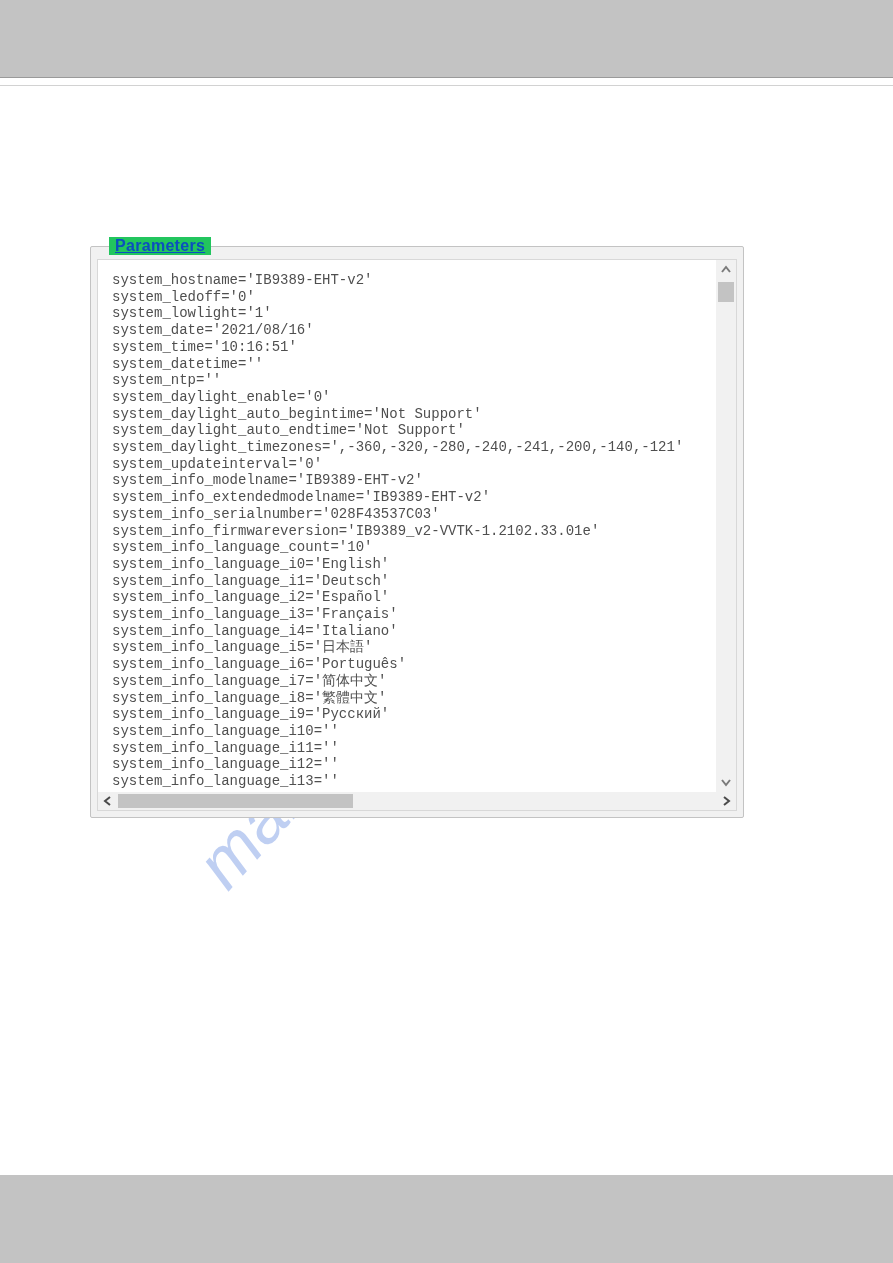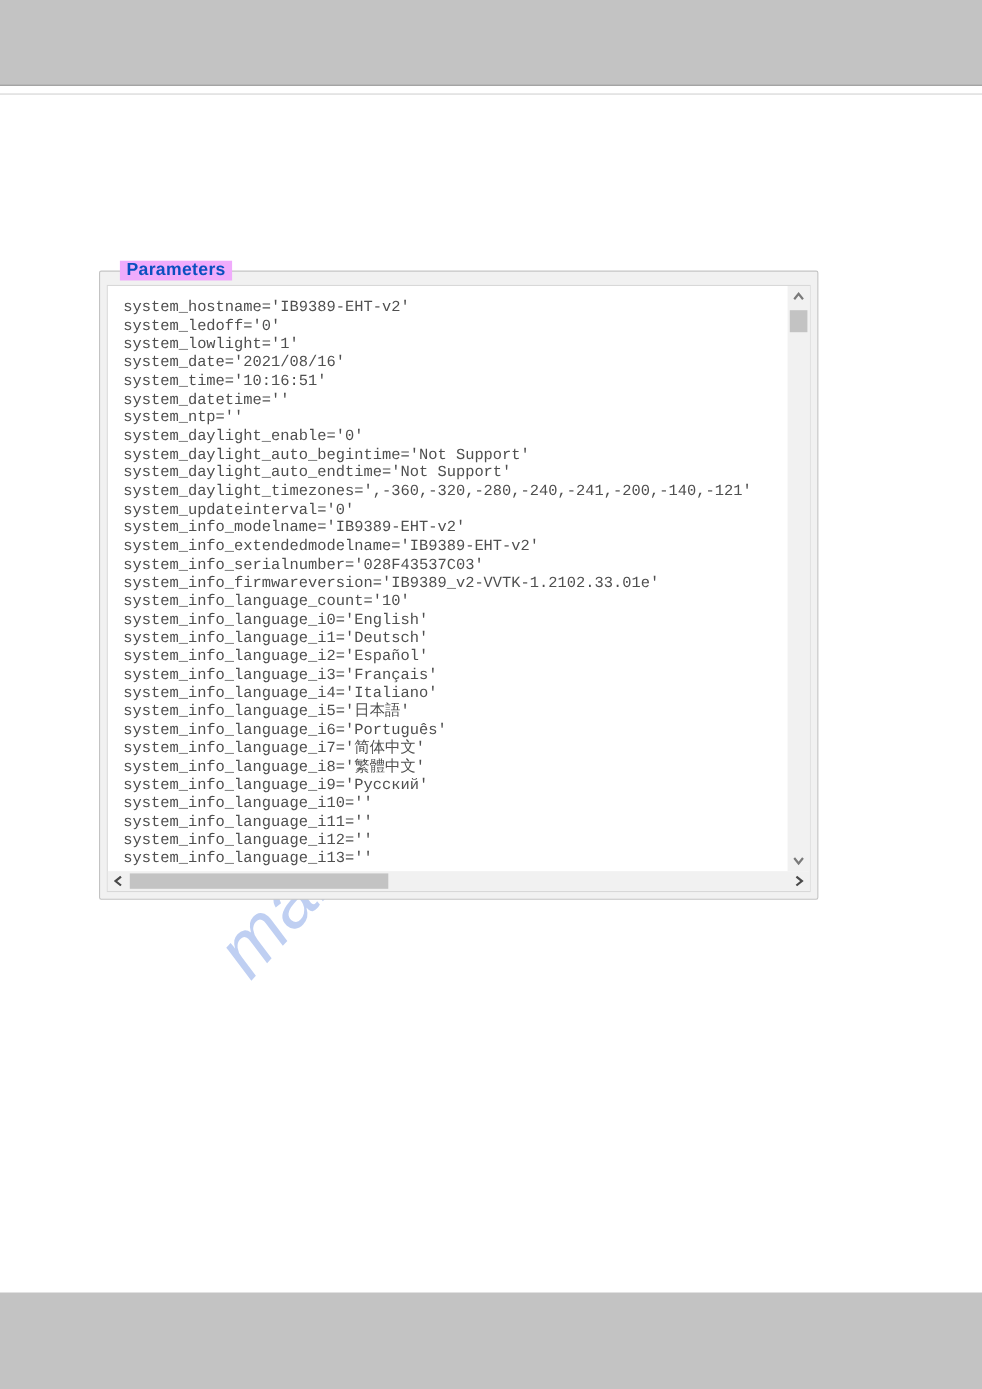--- a/index.html
+++ b/index.html
@@ -23,26 +23,27 @@
     width: 654px;
     border: 1px solid #c3c3c3;
     border-radius: 2px;
     background: #f1f1f1;
     padding: 6px;
   }
   .fieldset .legend {
     position: absolute;
     top: -10px;
     left: 18px;
-    background: #f0abfc;
+    background: #22c55e;
     padding: 0 6px;
     color: #0b4fbf;
     font-weight: bold;
     font-size: 16px;
     letter-spacing: 0.3px;
+    text-decoration: underline;
   }
   .scroll-outer {
     position: relative;
     width: 100%;
     height: 552px;
     background: #fff;
     border: 1px solid #d8d8d8;
     margin-top: 6px;
     display: flex;
     flex-direction: column;

